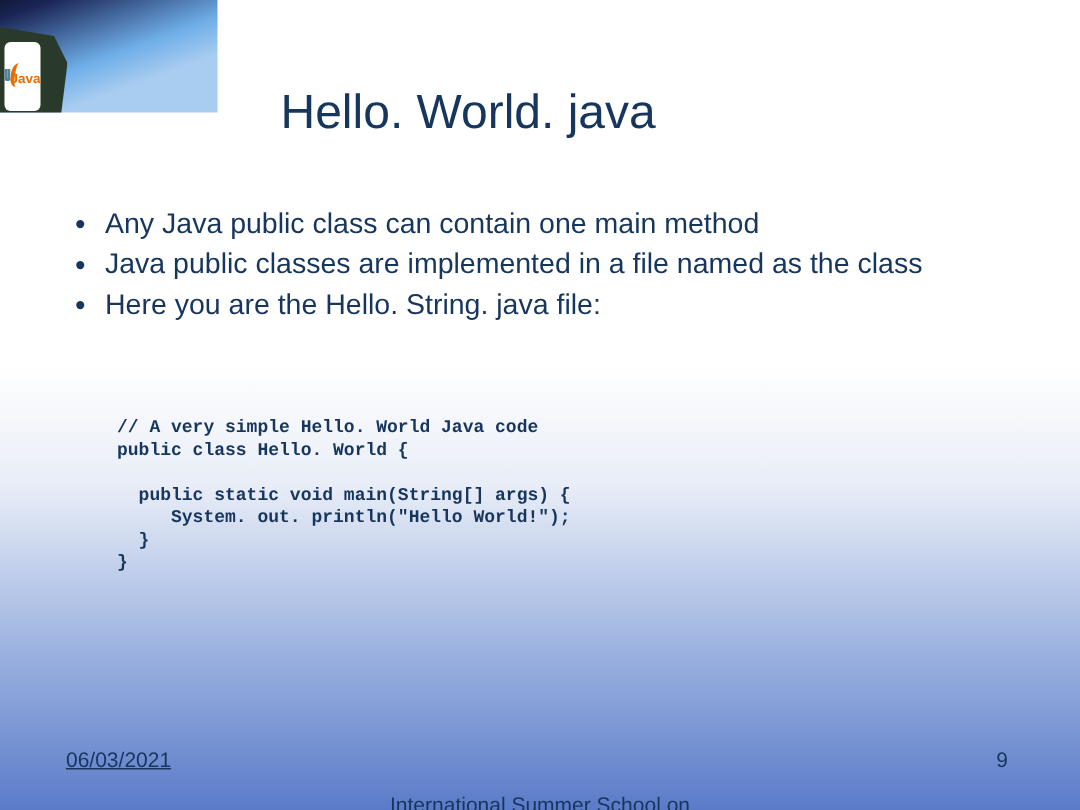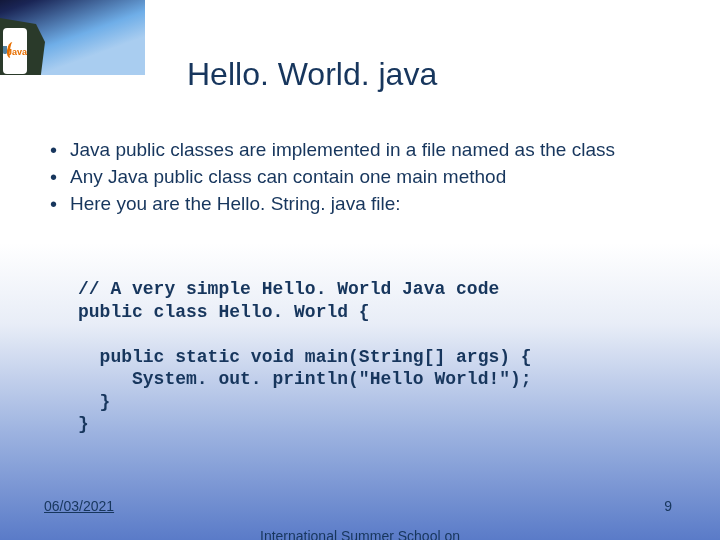--- a/index.html
+++ b/index.html
@@ -103,21 +103,21 @@
     top: 0;
     font-size: 20px;
   }
   .code {
     position: absolute;
     top: 278px;
     left: 78px;
     right: 60px;
     color: #17365d;
     font-family: "Courier New", Courier, monospace;
-    font-size: 18px;
+    font-size: 12px;
     font-weight: bold;
     line-height: 1.25;
     white-space: pre;
   }
   .footer {
     position: absolute;
     bottom: 12px;
     left: 0;
     right: 0;
     color: #17365d;
@@ -135,22 +135,22 @@
   <div class="java-logo">
     <div class="steam"></div>
     <div class="cup"></div>
     <div class="java-text">Java</div>
   </div>
 </div>
 
 <div class="title">Hello. World. java</div>
 
 <ul class="bullets">
+  <li>Any Java public class can contain one main method</li>
   <li>Java public classes are implemented in a file named as the class</li>
-  <li>Any Java public class can contain one main method</li>
   <li>Here you are the Hello. String. java file:</li>
 </ul>
 
 <div class="code">// A very simple Hello. World Java code
 public class Hello. World {
 
   public static void main(String[] args) {
      System. out. println("Hello World!");
   }
 }</div>

